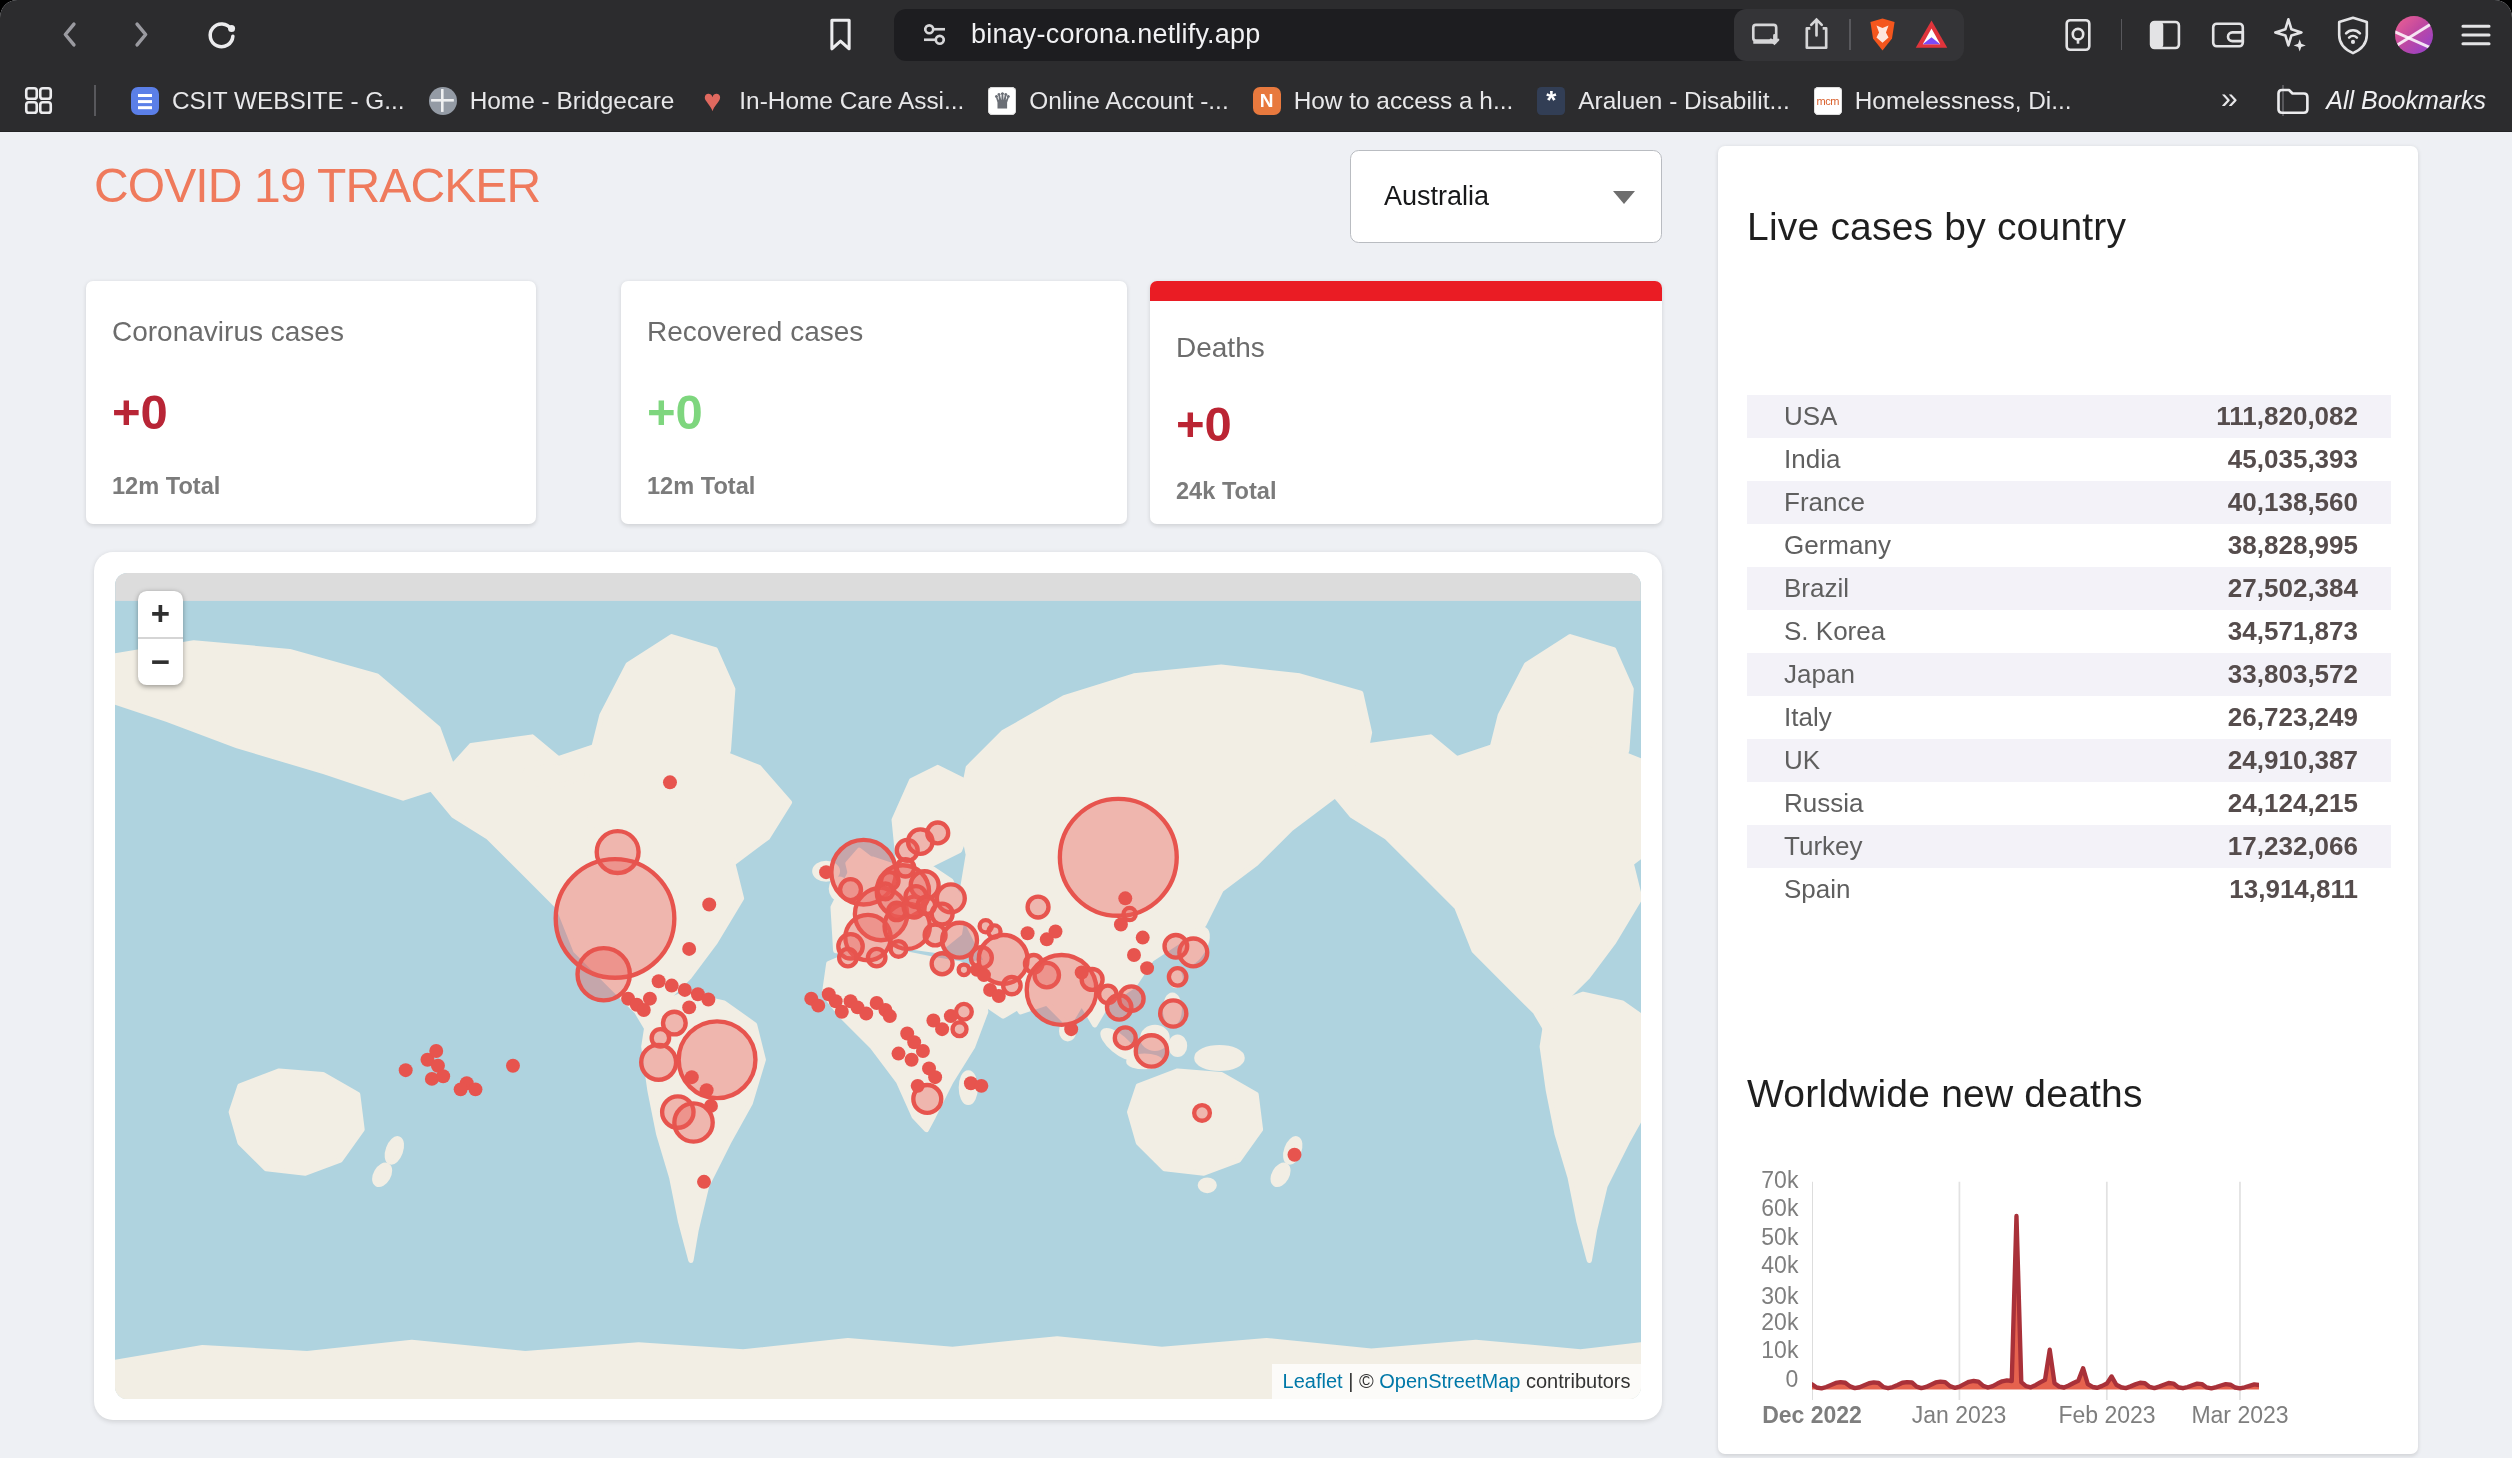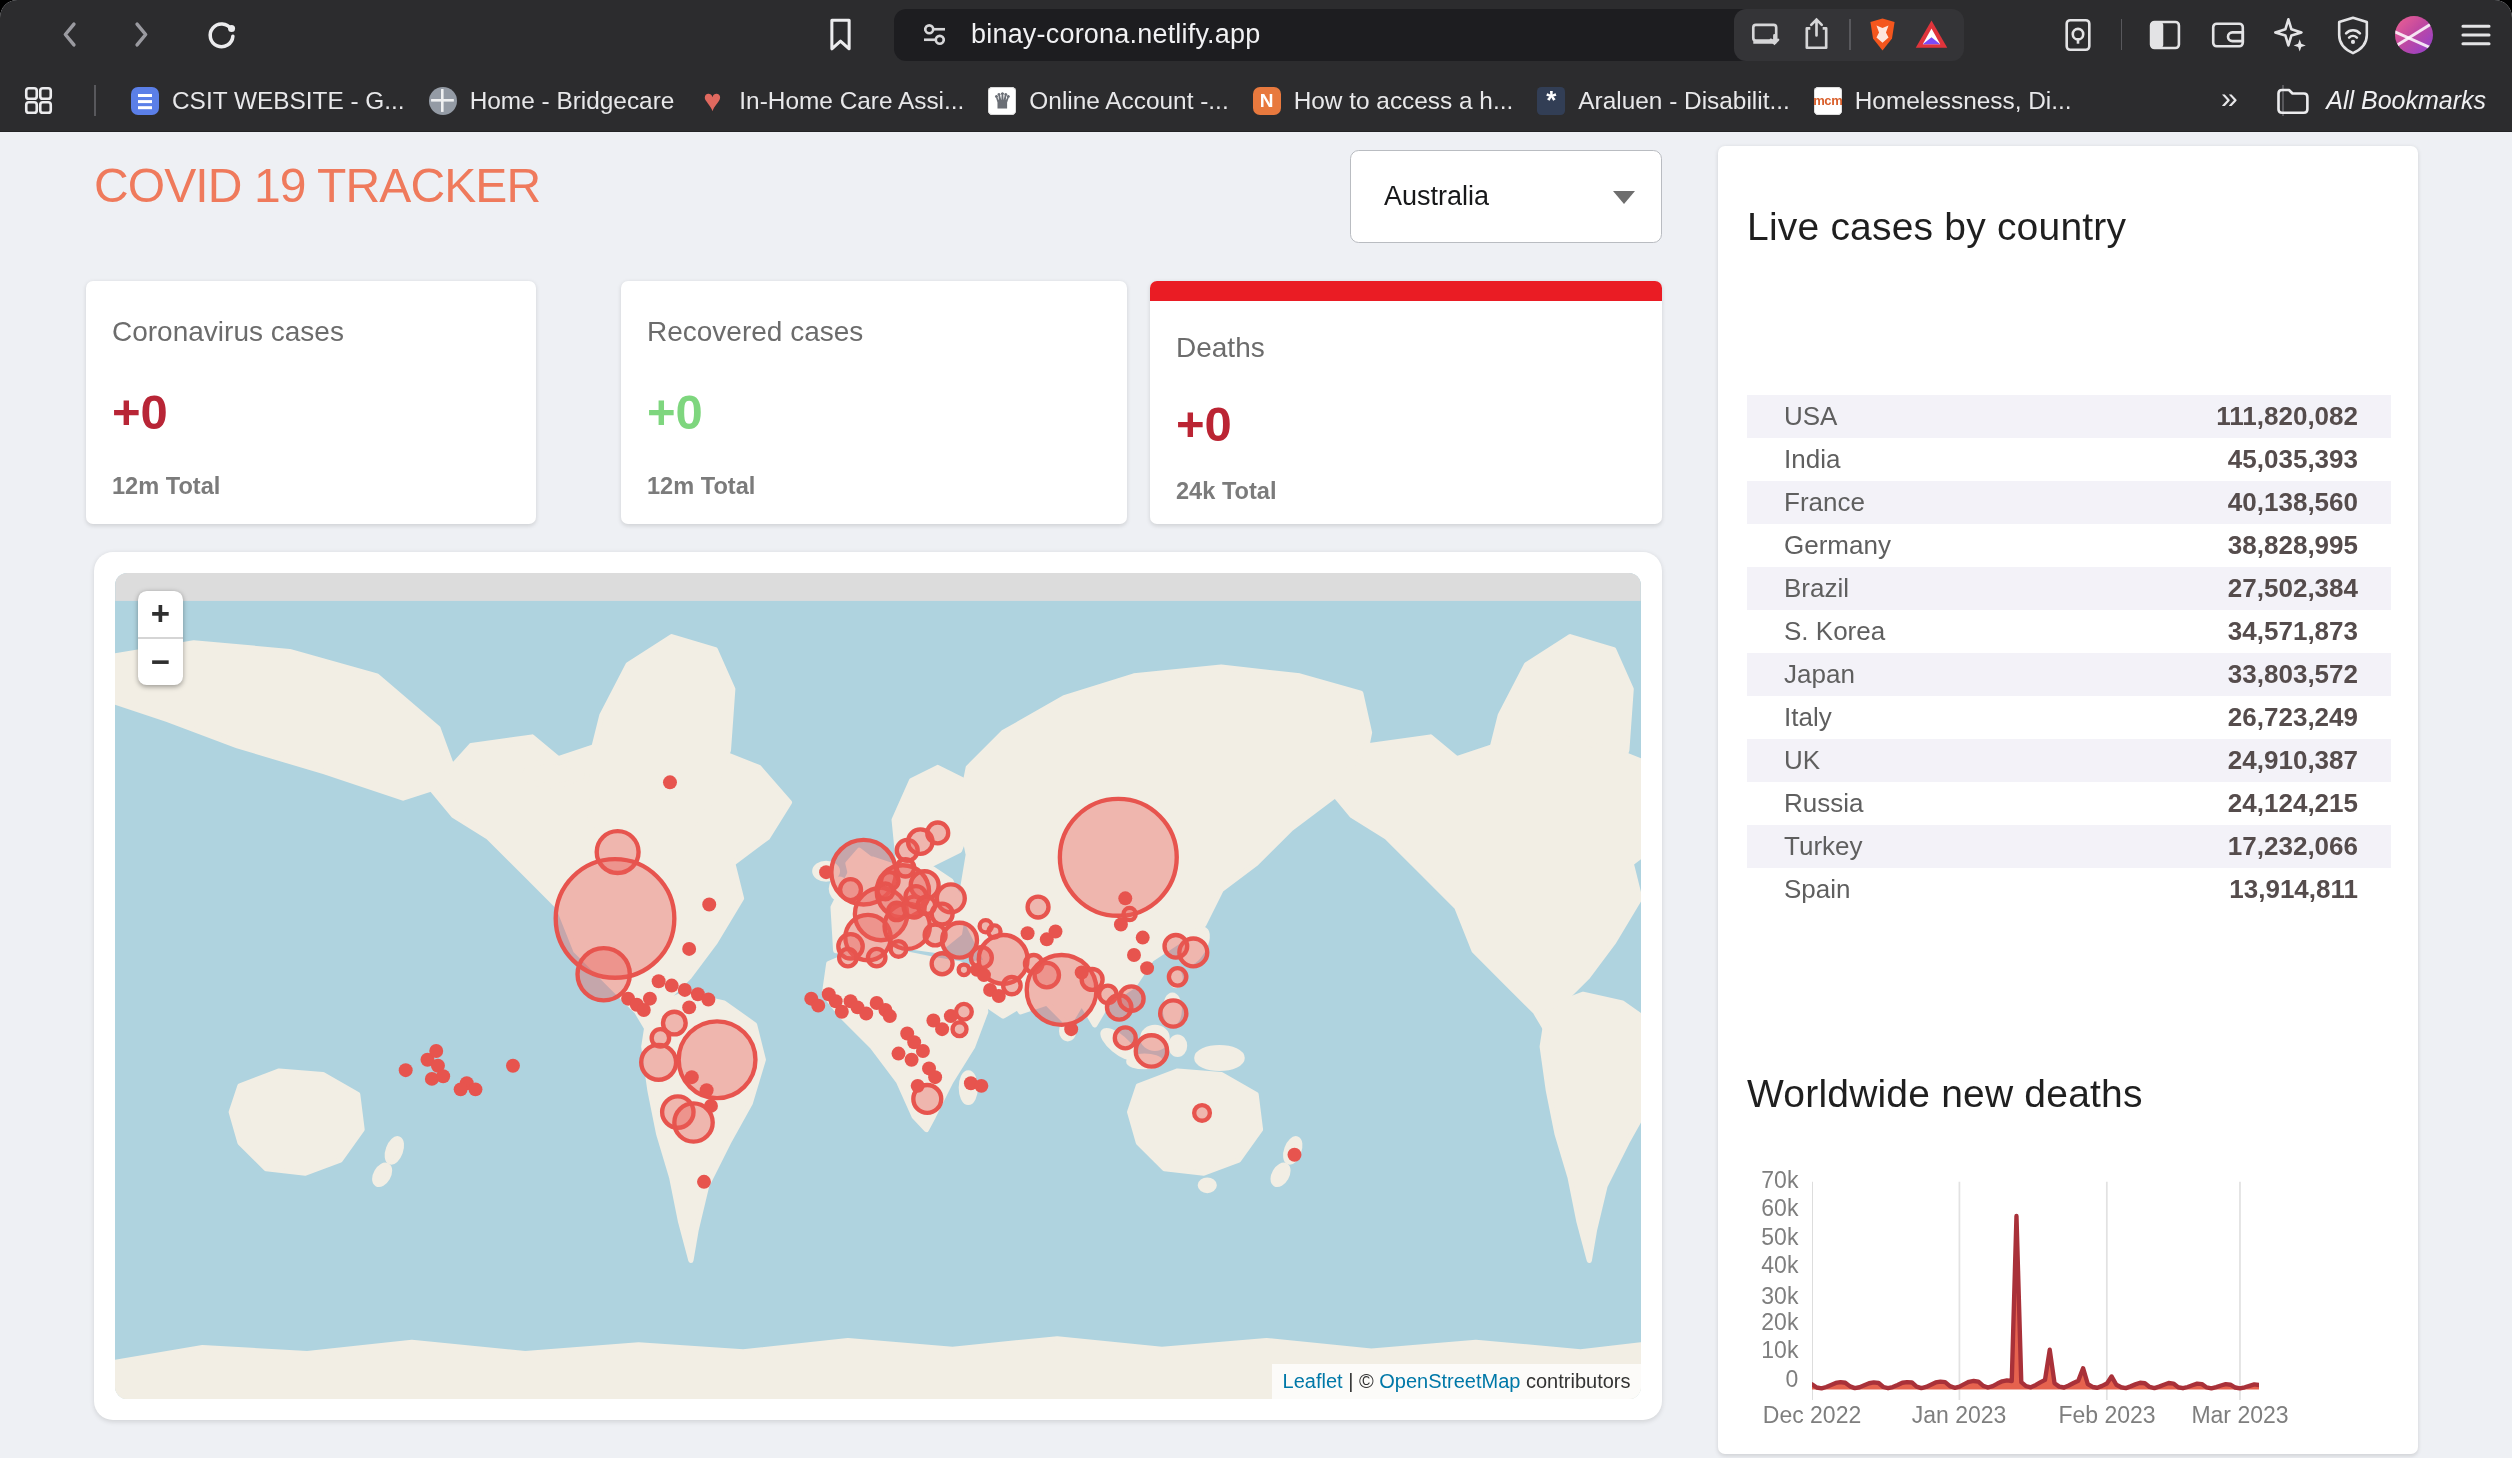--- a/index.html
+++ b/index.html
@@ -24,21 +24,21 @@
   .bm-label{color:#e8e8ea;font-size:24.4px;white-space:nowrap;}
   .bm-ico{width:28px;height:28px;display:flex;align-items:center;justify-content:center;font-weight:bold;position:relative;flex:0 0 auto;}
   .rsq{border-radius:7px;} .sq{border-radius:4.4px;} .round{border-radius:50%;} .bare{background:transparent!important;}
   .doc-icon::before{content:"";position:absolute;left:7px;right:7px;top:7px;height:3.5px;background:#fff;box-shadow:0 6.1px 0 #fff,0 12.2px 0 #fff;}
   .globe-icon::after{content:"";position:absolute;inset:2.6px;border-radius:50%;
     background:linear-gradient(#fff,#fff) center/100% 2.6px no-repeat,linear-gradient(#fff,#fff) center/2.6px 100% no-repeat;opacity:.85;}
   .heart-icon{font-size:31px;line-height:28px;}
   .crest-icon{font-size:21px;box-shadow:0 0 0 0.9px #d8d8d8 inset;}
   .n-badge-icon{font-size:19px;}
   .flower-icon{font-size:26px;}
-  .mcm-icon{font-size:13px;letter-spacing:-0.4px;box-shadow:0 0 0 0.9px #ddd inset;font-weight:bold;}
+  .mcm-icon{font-size:11px;letter-spacing:-0.4px;box-shadow:0 0 0 0.9px #ddd inset;font-weight:normal;}
   .bm-chevron{color:#e8e8ea;font-size:30px;}
   .allbm{position:absolute;right:26px;top:0;height:61px;display:flex;align-items:center;gap:15.7px;color:#f0f0f2;font-size:25px;font-style:italic;}
   
   .page{position:absolute;left:0;top:132px;width:2512px;height:1327px;background:#eef0f4;}
   .app-title{position:absolute;left:94px;top:26px;font-size:48px;color:#ef7a5c;letter-spacing:-0.9px;font-weight:400;}
   .select{position:absolute;left:1350px;top:18.3px;width:310px;height:91px;background:#fff;border:1.7px solid #b9bcc1;border-radius:8.7px;display:flex;align-items:center;}
   .select-val{font-size:27px;color:#17181a;margin-left:33px;}
   .caret{position:absolute;right:26px;top:40px;width:0;height:0;border-left:11.3px solid transparent;border-right:11.3px solid transparent;border-top:13px solid #6e6e6e;}
   .card{position:absolute;top:149px;height:243px;background:#fff;border-radius:7px;box-shadow:0 1.7px 4.4px rgba(0,0,0,.13);}
   .card .ctitle{position:absolute;left:26px;top:35px;font-size:28px;color:#6c6c6c;}
@@ -498,21 +498,21 @@
           <div class="ylab" style="top: 1219px;">0</div>
           <div class="ylab" style="top: 1190px;">10k</div>
           <div class="ylab" style="top: 1162px;">20k</div>
           <div class="ylab" style="top: 1136px;">30k</div>
           <div class="ylab" style="top: 1105px;">40k</div>
           <div class="ylab" style="top: 1077px;">50k</div>
           <div class="ylab" style="top: 1048px;">60k</div>
           <div class="ylab" style="top: 1020px;">70k</div>
         </div>
       <div id="xlabels">
-          <div class="xlab" style="left: 94px;">Dec 2022</div>
+          <div class="xlab" style="left: 94px; font-weight: bold;">Dec 2022</div>
           <div class="xlab" style="left: 241px;">Jan 2023</div>
           <div class="xlab" style="left: 389px;">Feb 2023</div>
           <div class="xlab" style="left: 522px;">Mar 2023</div>
         </div>
       <div class="chart-plot">
         <svg id="chart-svg" width="447" height="220" viewBox="0 -12 512 252">
           <line x1="0" x2="0" y1="-10" y2="240" class="yaxis"></line>
             <line x1="168.85106382978722" x2="168.85106382978722" y1="-10" y2="240" class="vgrid"></line>
             <line x1="337.70212765957444" x2="337.70212765957444" y1="-10" y2="240" class="vgrid"></line>
             <line x1="490.21276595744683" x2="490.21276595744683" y1="-10" y2="240" class="vgrid"></line>

